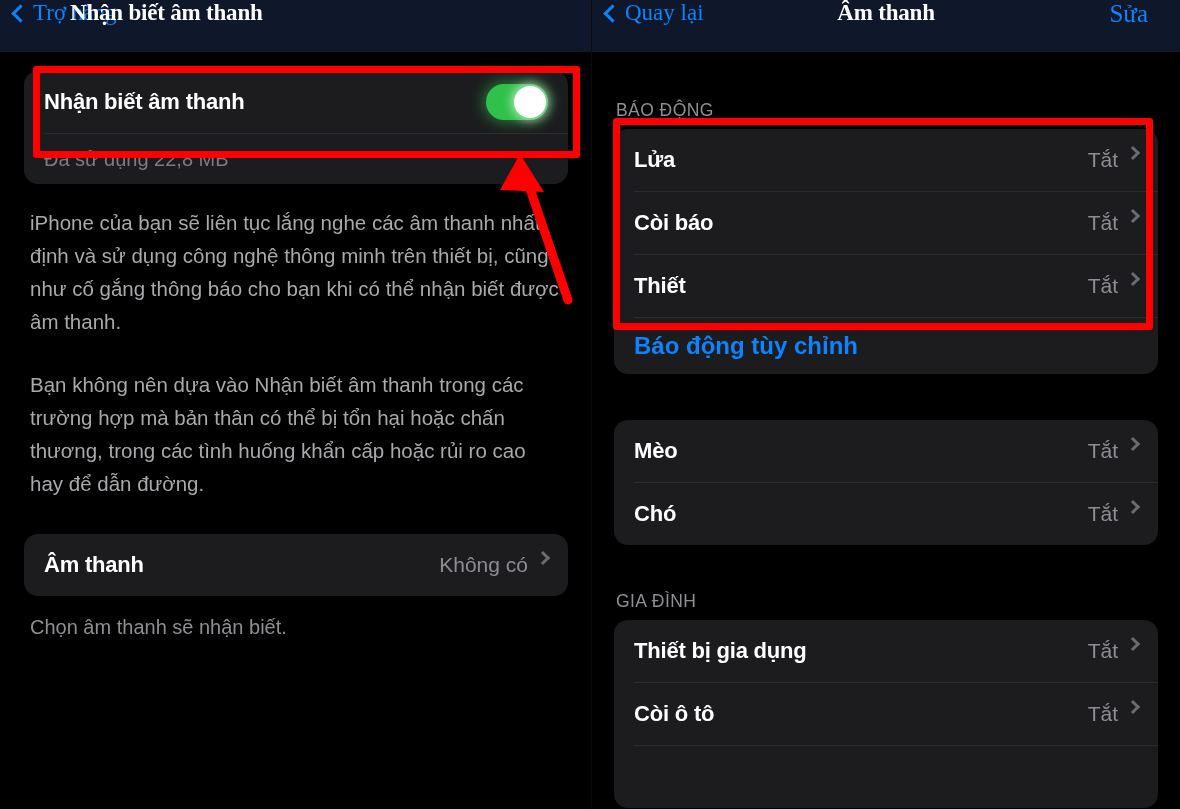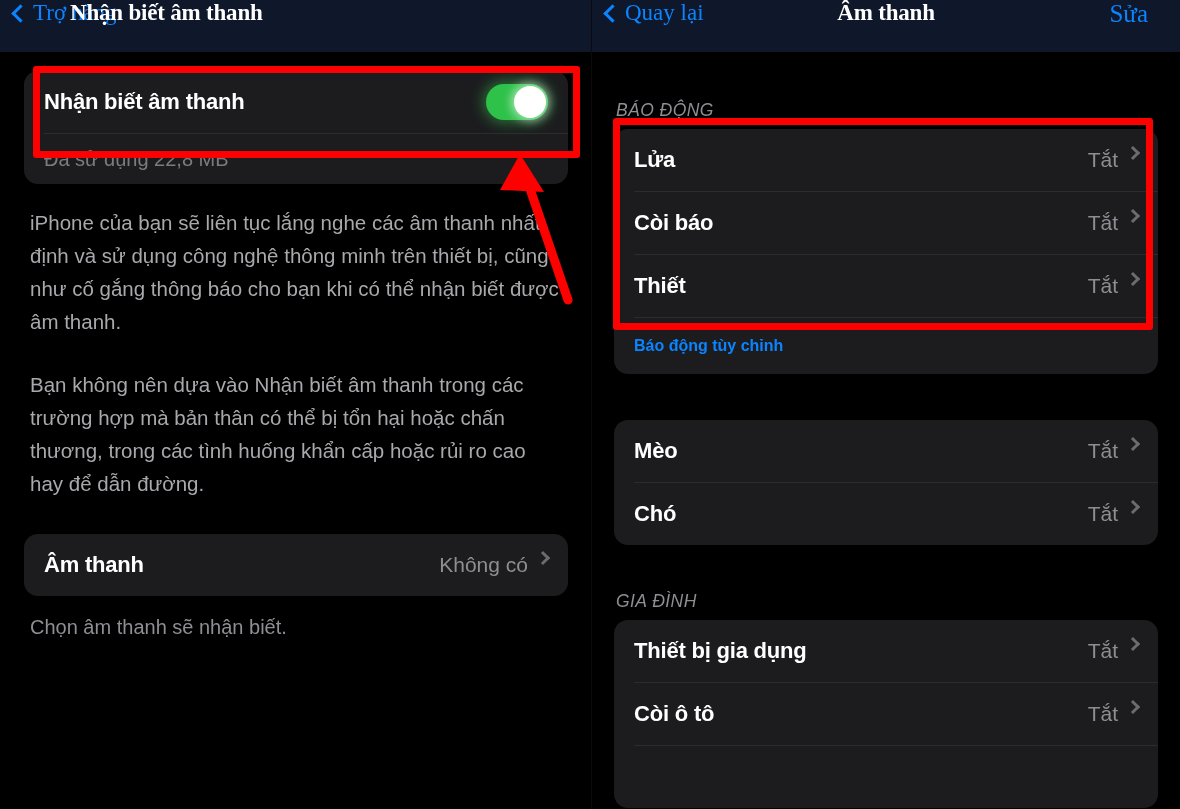--- a/index.html
+++ b/index.html
@@ -163,32 +163,31 @@
   }
 
   
   #right-back { margin-left: 14px; }
   .group-header {
     color: #8e8e93;
     font-size: 17.5px;
     letter-spacing: 0.45px;
     padding: 0 24px 8px 24px;
     text-transform: uppercase;
-    font-style: italic;
   }
   .link-row {
     display: flex;
     align-items: center;
     padding: 0 20px;
     min-height: 56px;
     cursor: pointer;
   }
   .link-text {
     color: #0a84ff;
-    font-size: 16px;
+    font-size: 24px;
     font-weight: bold;
   }
 
   
   .red-box {
     position: absolute;
     border: 7px solid #ff0000;
     border-radius: 3px;
     pointer-events: none;
   }

